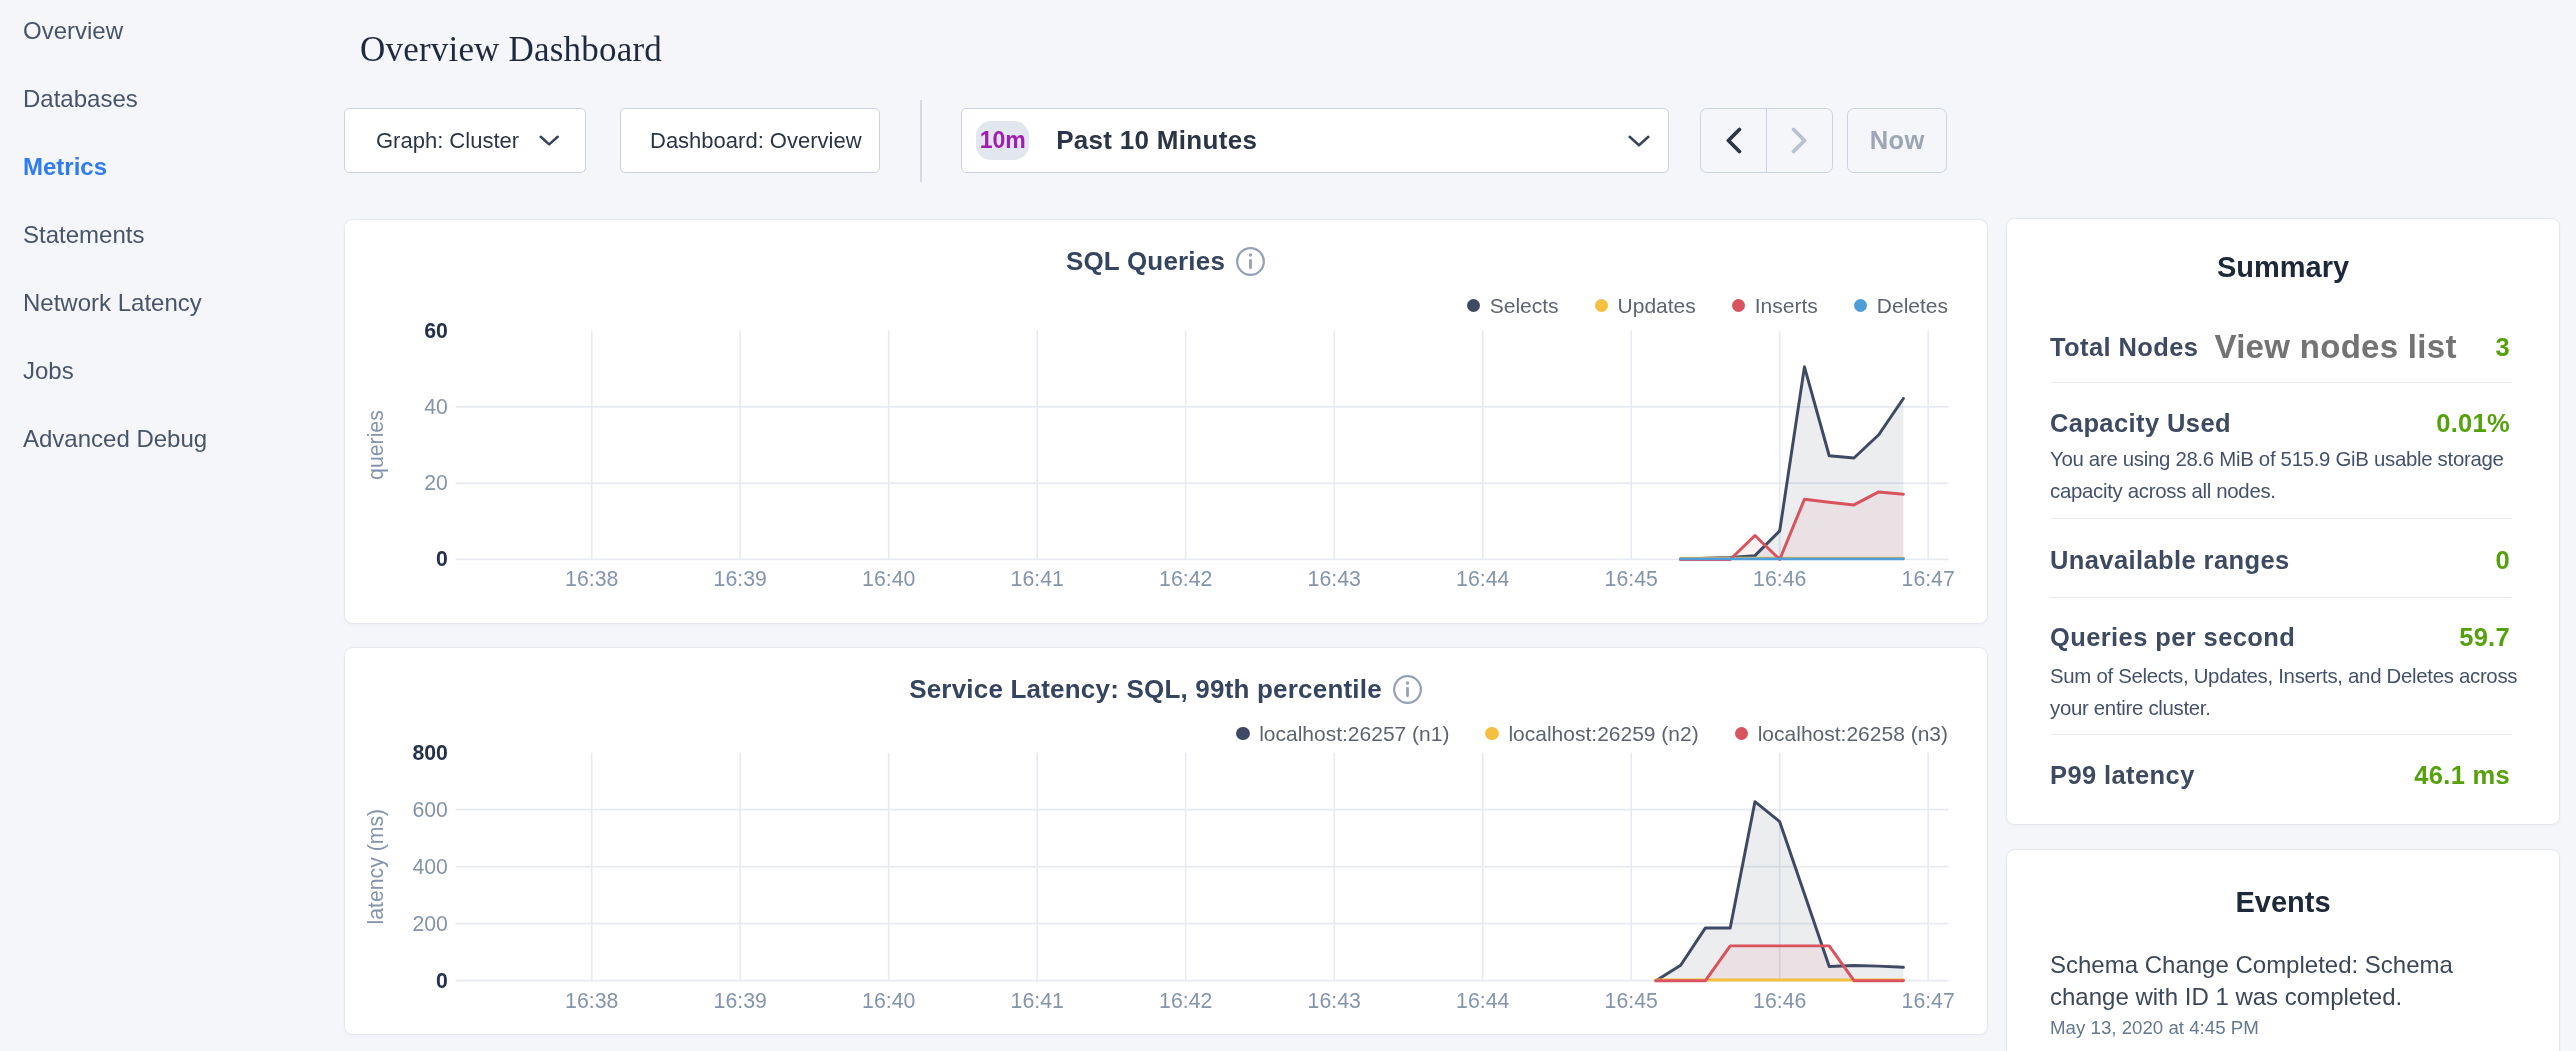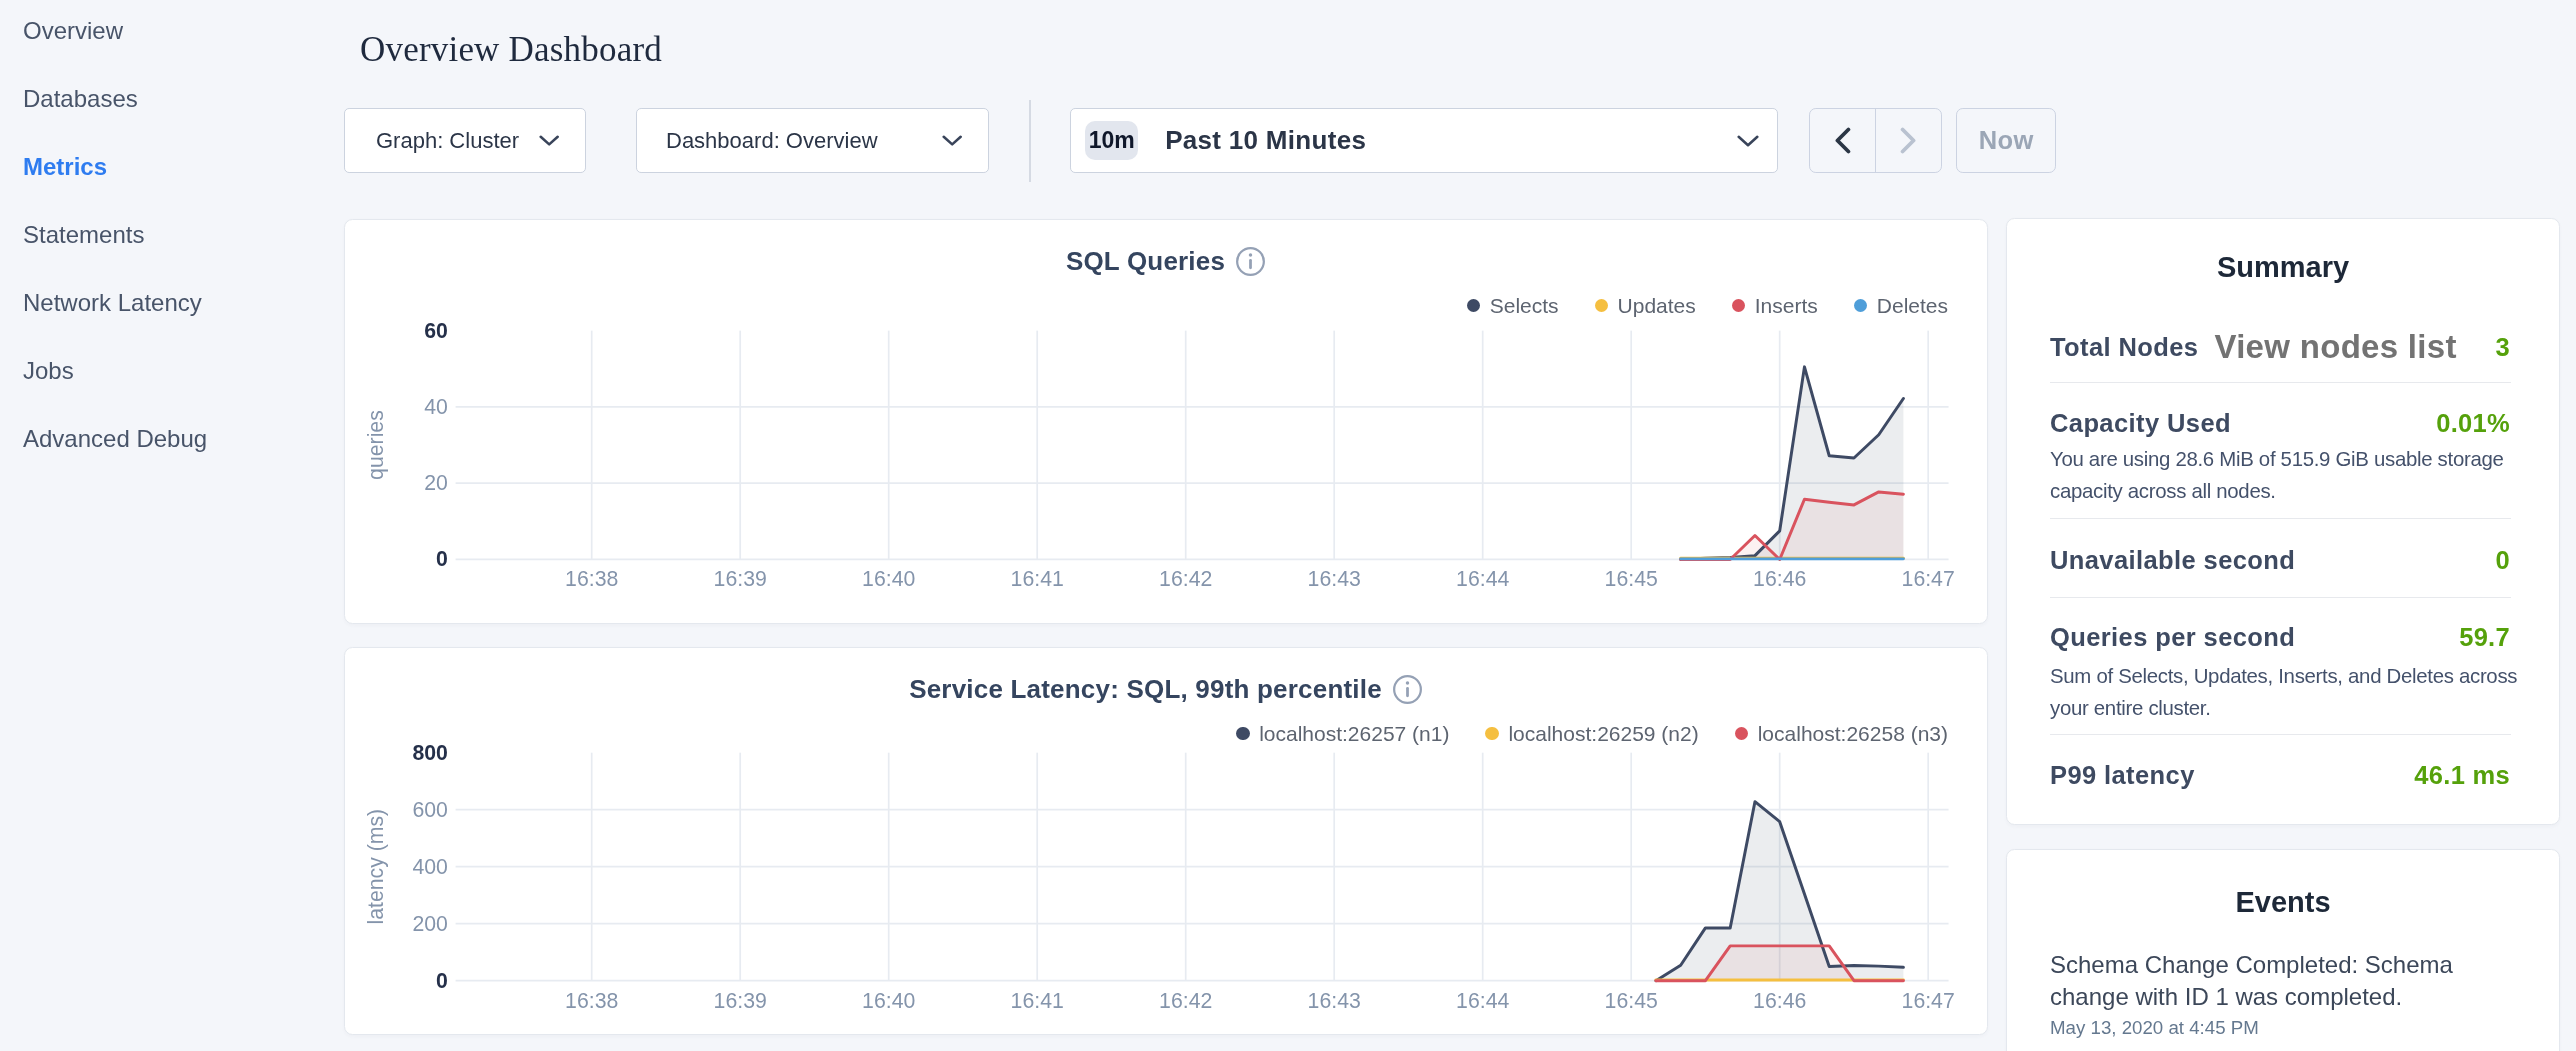--- a/index.html
+++ b/index.html
@@ -24,31 +24,31 @@
     font-size:35px; font-weight:400; color:#1f2a3e; letter-spacing:0.2px;font-family:Liberation Serif, serif;
   }
   
   .toolbar { position:absolute; left:344px; top:108px; height:65px; display:flex; align-items:center; }
   .dd-btn {
     height:65px; background:#fff; border:1.7px solid #ccd3df; border-radius:5.1px;
     display:flex; align-items:center; justify-content:space-between;
     font-size:22px; font-weight:normal; color:#2b3547; cursor:pointer; white-space:nowrap;
   }
   .dd-graph { width:242px; padding:0 25.5px 0 31px; }
-  .dd-dashboard { width:353px; padding:0 25.5px 0 29px; margin-left:50px; }
+  .dd-dashboard { width:260px; padding:0 25.5px 0 29px; margin-left:34px; }
   .toolbar-divider { width:1.7px; height:82px; background:#d5dae3; margin-left:40px; }
   .time-picker {
     width:708px; height:65px; margin-left:39px; background:#fff;
     border:1.7px solid #ccd3df; border-radius:5.1px;
     display:flex; align-items:center; cursor:pointer; position:relative;
   }
   .time-badge {
-    margin-left:14.5px; width:53px; height:39px; background:#e2e6ee; border-radius:10px;
+    margin-left:14.5px; width:53px; height:39px; background:#e2e6ee; border-radius:15px;
     display:flex; align-items:center; justify-content:center;
-    font-size:23px; font-weight:bold; color:#0f172a;
+    font-size:23px; font-weight:bold; color:#a21caf;
   }
   .time-label { margin-left:27px; font-size:26px; font-weight:bold; color:#2b3547; letter-spacing:0.3px; }
   .time-picker .chev { position:absolute; right:17px; top:50%; transform:translateY(-50%); }
   .arrow-group {
     margin-left:31px; width:133px; height:65px; border:1.7px solid #ccd3e2; border-radius:6.8px;
     display:flex; background:transparent;
   }
   .arrow-btn { flex:1; display:flex; align-items:center; justify-content:center; cursor:pointer; }
   .arrow-btn.prev { border-right:1.7px solid #ccd3e2; }
   .now-btn {
@@ -297,21 +297,21 @@
   <div class="sdivider div1"></div>
 
   <div class="srow row2">
     <span class="lbl">Capacity Used</span>
     <span class="val">0.01%</span>
   </div>
   <div class="sdesc desc1">You are using 28.6 MiB of 515.9 GiB usable storage capacity across all nodes.</div>
   <div class="sdivider div2"></div>
 
   <div class="srow row3">
-    <span class="lbl">Unavailable second</span>
+    <span class="lbl">Unavailable ranges</span>
     <span class="val">0</span>
   </div>
   <div class="sdivider div3"></div>
 
   <div class="srow row4">
     <span class="lbl">Queries per second</span>
     <span class="val">59.7</span>
   </div>
   <div class="sdesc desc2">Sum of Selects, Updates, Inserts, and Deletes across your entire cluster.</div>
   <div class="sdivider div4"></div>

